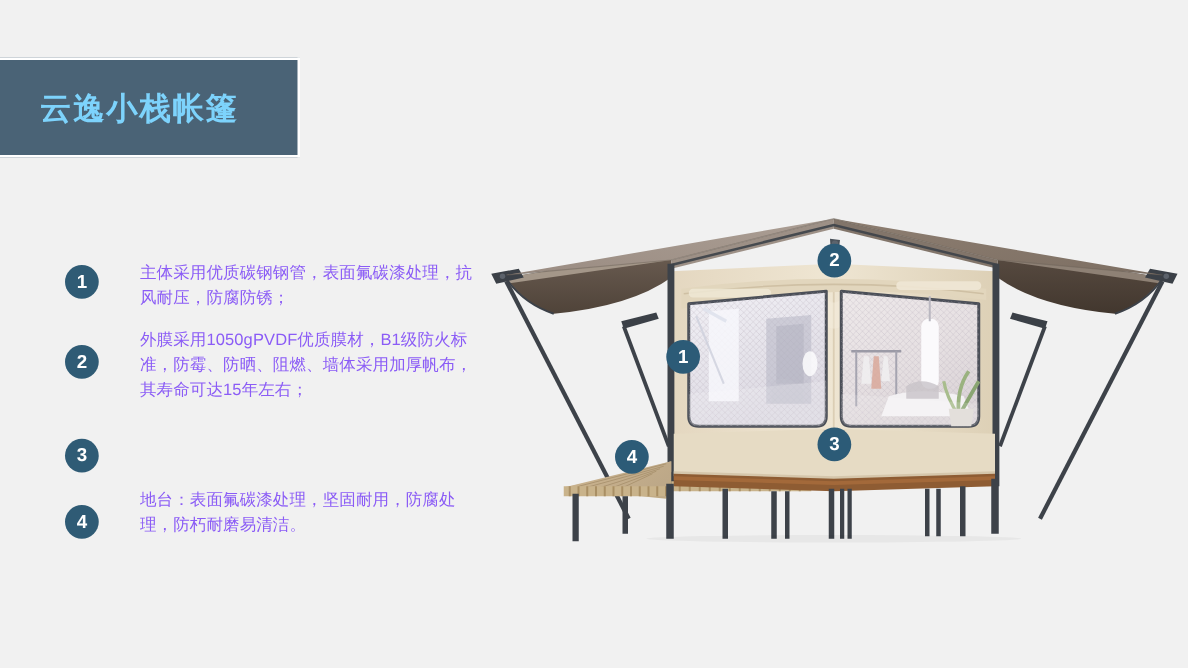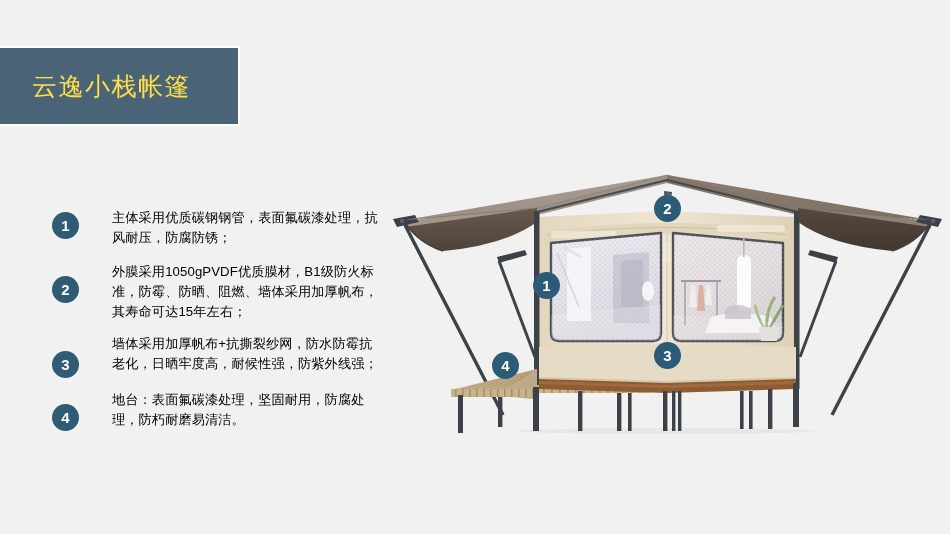--- a/index.html
+++ b/index.html
@@ -27,23 +27,23 @@
     width: 240px;
     height: 80px;
     background: #4a6376;
     border-top: 2px solid #ffffff;
     border-right: 2px solid #ffffff;
     border-bottom: 2px solid #ffffff;
     display: flex;
     align-items: center;
   }
   .title-text {
-    color: #fde047;
+    color: #7dd3fc;
     font-size: 25px;
-    font-weight: normal;
+    font-weight: bold;
     letter-spacing: 1.5px;
     padding-left: 32px;
     white-space: nowrap;
   }
 
   
   .features {
     position: absolute;
     left: 52px;
     top: 208px;
@@ -66,21 +66,21 @@
     font-weight: bold;
     display: flex;
     align-items: center;
     justify-content: center;
     line-height: 1;
   }
   .feature-body { margin-left: 33px; }
   .feature-text {
     font-size: 13.2px;
     line-height: 20px;
-    color: #000000;
+    color: #8b5cf6;
     letter-spacing: 0.1px;
     text-align: left;
   }
   .f1 .badge { margin-top: 4px; }
   .f2 .badge { margin-top: 14px; }
   .f3 .badge { margin-top: 17px; }
   .f4 .badge { margin-top: 14px; }
   .f1 { margin-bottom: 14px; }
   .f2 { margin-bottom: 12px; }
   .f3 { margin-bottom: 12px; }
@@ -135,23 +135,20 @@
 
     <div class="feature f2">
       <div class="badge">2</div>
       <div class="feature-body">
         <div class="feature-text">外膜采用1050gPVDF优质膜材，B1级防火标准，防霉、防晒、阻燃、墙体采用加厚帆布，其寿命可达15年左右；</div>
       </div>
     </div>
 
     <div class="feature f3">
       <div class="badge">3</div>
-      <div class="feature-body">
-        <div class="feature-text">墙体采用加厚帆布+抗撕裂纱网，防水防霉抗老化，日晒牢度高，耐候性强，防紫外线强；</div>
-      </div>
     </div>
 
     <div class="feature f4">
       <div class="badge">4</div>
       <div class="feature-body">
         <div class="feature-text">地台：表面氟碳漆处理，坚固耐用，防腐处理，防朽耐磨易清洁。</div>
       </div>
     </div>
 
   </div>

